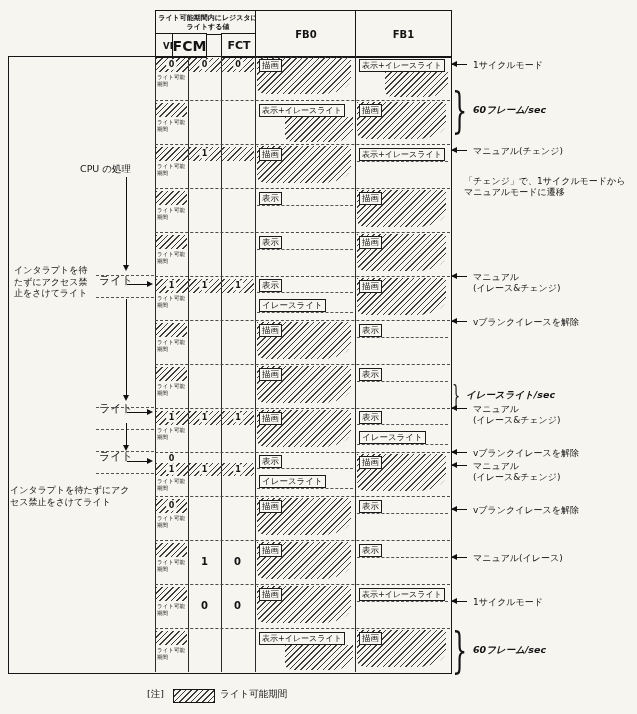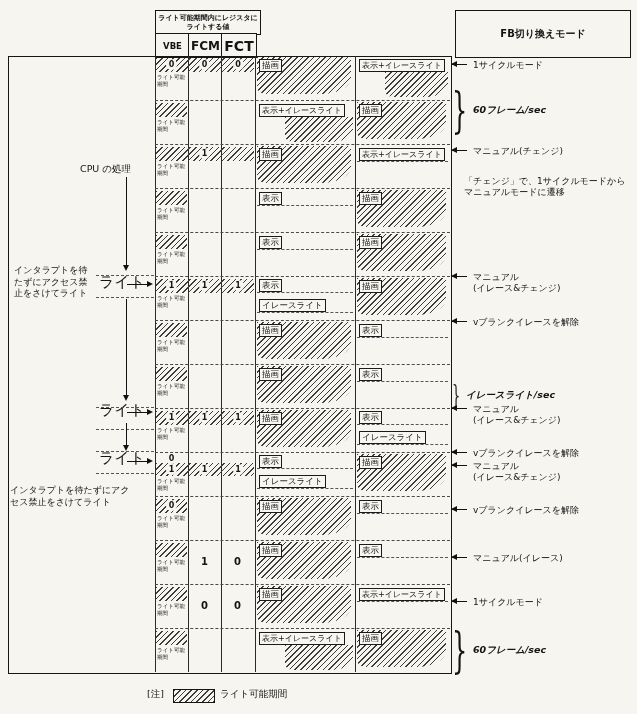--- a/index.html
+++ b/index.html
@@ -2,22 +2,22 @@
 <html><head>
 <meta charset="utf-8">
 <style>
   html,body{margin:0;padding:0}
   body{background:#e8e6e0;font-family:"DejaVu Sans","Liberation Sans",sans-serif}
   #canvas{position:relative;width:637px;height:714px;background:#f6f5f0;color:#141414;overflow:hidden}
   .hdr{position:absolute;border:1.5px solid #161616;background:#f6f5f0;display:flex;align-items:center;justify-content:center;text-align:center;font-weight:bold}
   #h-timing{left:8px;top:10px;width:147px;height:46px;font-size:10px}
   #h-reg{left:155px;top:10px;width:100px;height:23px;font-size:7px;line-height:8.5px;padding:0 2px}
   #h-vbe{left:155px;top:33px;width:33px;height:23px;font-size:8.5px}
-  #h-fcm{left:188px;top:33px;width:33px;height:23px;font-size:12px}
-  #h-fct{left:221px;top:33px;width:34px;height:23px;font-size:14px}
+  #h-fcm{left:172px;top:33px;width:33px;height:23px;font-size:14px}
+  #h-fct{left:221px;top:33px;width:34px;height:23px;font-size:11px}
   #h-fb0{left:255px;top:10px;width:100px;height:46px;font-size:10px}
   #h-fb1{left:355px;top:10px;width:95px;height:46px;font-size:10px}
   #h-mode{left:455px;top:10px;width:174px;height:46px;font-size:10px}
   #frame{position:absolute;left:8px;top:56px;width:442px;height:616px;border:1.6px solid #161616}
   .vline{position:absolute;top:56px;height:616px;border-left:1px solid #2a2a2a}
   .hatch{background:repeating-linear-gradient(135deg,#3c3c3c 0,#3c3c3c 1px,transparent 1px,transparent 4px)}
   .band{position:absolute;left:155px;width:295px;height:44px}
   .bt{border-top:1px dashed #4a4a4a}
   .strip{position:absolute;top:2px;height:14px}
   .strip.all{left:1px;width:98px}
@@ -30,21 +30,21 @@
   .fb{position:absolute;top:0;height:44px}
   .fb.fb0{left:100px;width:100px}
   .fb.fb1{left:200px;width:95px}
   .blob{position:absolute;left:2px;right:4px;top:1px;height:37px;border-radius:0 0 30px 9px/0 0 16px 7px}
   .blob.sub{left:30px;right:2px;top:16px;height:25px;border-radius:0 0 22px 8px/0 0 12px 6px}
   .box{position:absolute;left:4px;top:3px;border:1px solid #1a1a1a;background:#f7f6f1;font-size:8.5px;line-height:11px;padding:0 2px;white-space:nowrap;z-index:2}
   .box.b2{top:22px}
   .dashl{position:absolute;left:2px;right:2px;border-top:1px dashed #555;z-index:1}
   .d16{top:16px}.d15{top:15px}.d35{top:35px}
   .ll{position:absolute;font-size:9px;line-height:11.5px}
-  .wl{position:absolute;font-size:15px}
+  .wl{position:absolute;font-size:11px}
   .varrow{position:absolute;border-left:1.2px solid #111}
   .tri{position:absolute;width:0;height:0}
   .tri.down{border-left:3.5px solid transparent;border-right:3.5px solid transparent;border-top:6px solid #111}
   .tri.right{border-top:3.5px solid transparent;border-bottom:3.5px solid transparent;border-left:6.5px solid #111}
   .tri.left{border-top:3.5px solid transparent;border-bottom:3.5px solid transparent;border-right:6.5px solid #111}
   .hline{position:absolute;border-top:1.2px solid #111}
   .gd{position:absolute;width:58px;left:96px;border-top:1px dashed #555}
   .mode{position:absolute;left:452px;font-size:9px;line-height:11px}
   .marrow{position:absolute;left:0;top:4px;width:15px;border-top:1.2px solid #111}
   .mtext{margin-left:21px;white-space:nowrap}
@@ -57,21 +57,22 @@
 </style>
 </head>
 <body>
 
 <div id="canvas">
 
   <div class="hdr" id="h-reg">ライト可能期間内にレジスタにライトする値</div>
   <div class="hdr" id="h-vbe">VBE</div>
   <div class="hdr" id="h-fcm">FCM</div>
   <div class="hdr" id="h-fct">FCT</div>
-  <div class="hdr" id="h-mode">FB切り換えモード</div>
+  <div class="hdr" id="h-fb0">FB0</div>
+  <div class="hdr" id="h-fb1">FB1</div>
 
   <div id="frame"></div>
   <div class="vline" style="left:155px"></div>
   <div class="vline" style="left:188px"></div>
   <div class="vline" style="left:221px"></div>
   <div class="vline" style="left:255px"></div>
   <div class="vline" style="left:355px"></div>
 
   <div class="band" style="top:56px">
     <div class="strip all hatch"></div>

